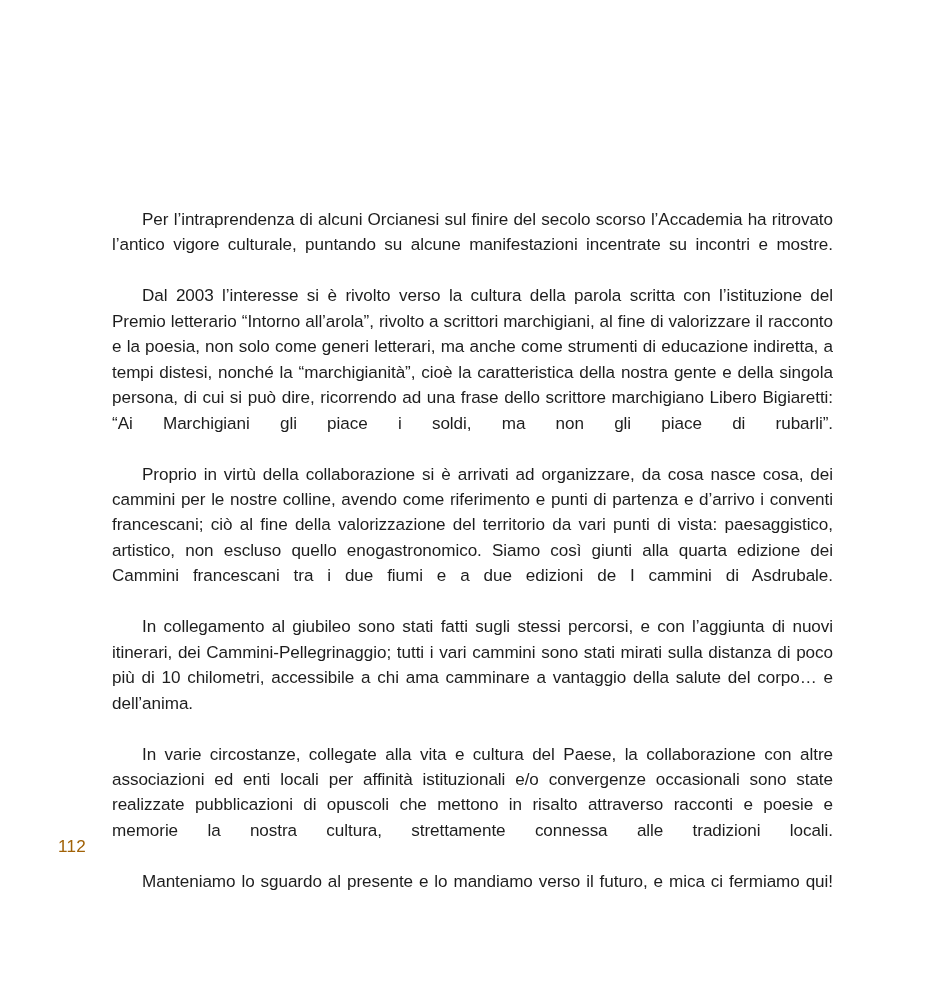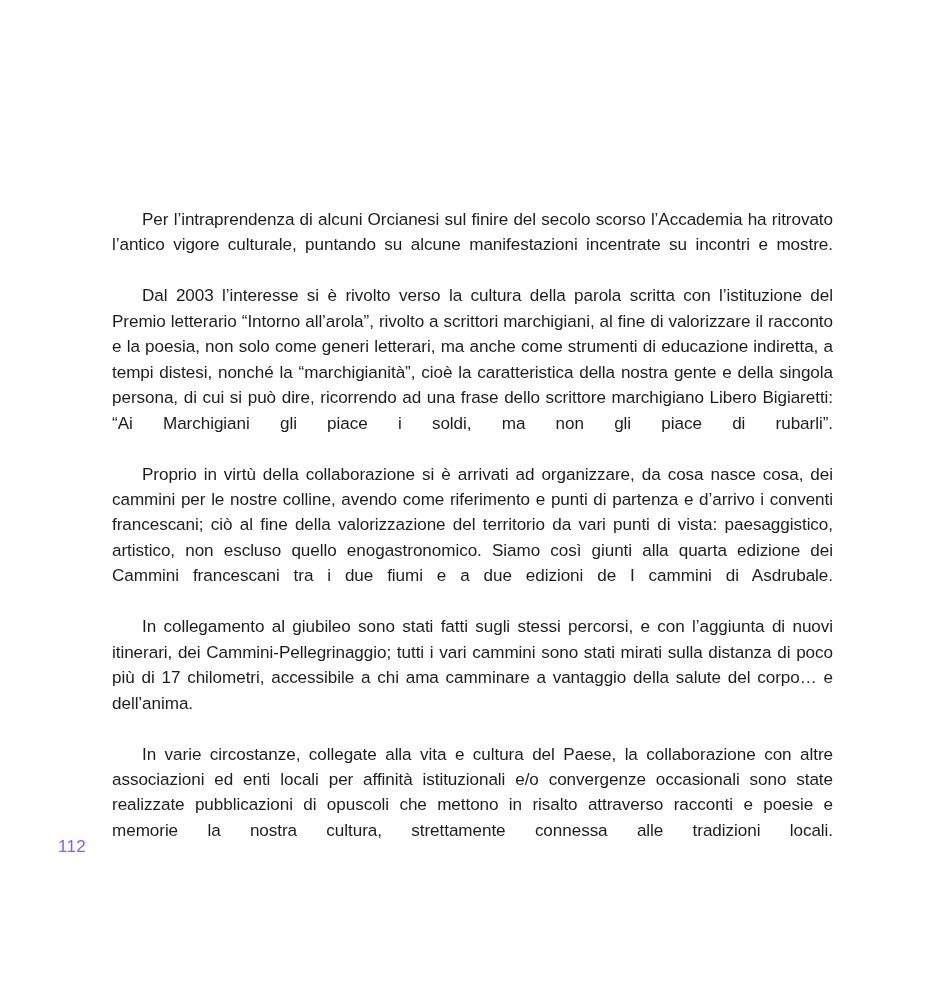--- a/index.html
+++ b/index.html
@@ -48,33 +48,34 @@
     width: 100%;
   }
 
   
   .folio {
     position: absolute;
     left: 58px;
     top: 834px;
     font-size: 17.1px;
     line-height: 25.45px;
-    color: #8b5cf6;
+    color: #a16207;
     letter-spacing: 0.2px;
     white-space: nowrap;
   }
 </style>
 </head>
 <body>
 
 <div class="page">
 
   <div class="text-column">
     <p class="para">Per l’intraprendenza di alcuni Orcianesi sul finire del secolo scorso l’Accademia ha ritrovato l’antico vigore culturale, puntando su alcune manifestazioni incentrate su incontri e mostre.</p>
     <p class="para">Dal 2003 l’interesse si è rivolto verso la cultura della parola scritta con l’istituzione del Premio letterario “Intorno all’arola”, rivolto a scrittori marchigiani, al fine di valorizzare il racconto e la poesia, non solo come generi letterari, ma anche come strumenti di educazione indiretta, a tempi distesi, nonché la “marchigianità”, cioè la caratteristica della nostra gente e della singola persona, di cui si può dire, ricorrendo ad una frase dello scrittore marchigiano Libero Bigiaretti: “Ai Marchigiani gli piace i soldi, ma non gli piace di rubarli”.</p>
     <p class="para">Proprio in virtù della collaborazione si è arrivati ad organizzare, da cosa nasce cosa, dei cammini per le nostre colline, avendo come riferimento e punti di partenza e d’arrivo i conventi francescani; ciò al fine della valorizzazione del territorio da vari punti di vista: paesaggistico, artistico, non escluso quello enogastronomico. Siamo così giunti alla quarta edizione dei Cammini francescani tra i due fiumi e a due edizioni de I cammini di Asdrubale.</p>
-    <p class="para">In collegamento al giubileo sono stati fatti sugli stessi percorsi, e con l’aggiunta di nuovi itinerari, dei Cammini-Pellegrinaggio; tutti i vari cammini sono stati mirati sulla distanza di poco più di 17 chilometri, accessibile a chi ama camminare a vantaggio della salute del corpo… e dell’anima.</p>
+    <p class="para">In collegamento al giubileo sono stati fatti sugli stessi percorsi, e con l’aggiunta di nuovi itinerari, dei Cammini-Pellegrinaggio; tutti i vari cammini sono stati mirati sulla distanza di poco più di 10 chilometri, accessibile a chi ama camminare a vantaggio della salute del corpo… e dell’anima.</p>
     <p class="para">In varie circostanze, collegate alla vita e cultura del Paese, la collaborazione con altre associazioni ed enti locali per affinità istituzionali e/o convergenze occasionali sono state realizzate pubblicazioni di opuscoli che mettono in risalto attraverso racconti e poesie e memorie la nostra cultura, strettamente connessa alle tradizioni locali.</p>
+    <p class="para">Manteniamo lo sguardo al presente e lo mandiamo verso il futuro, e mica ci fermiamo qui!</p>
   </div>
 
   <div class="folio">112</div>
 
 </div>
 
 </body></html>

